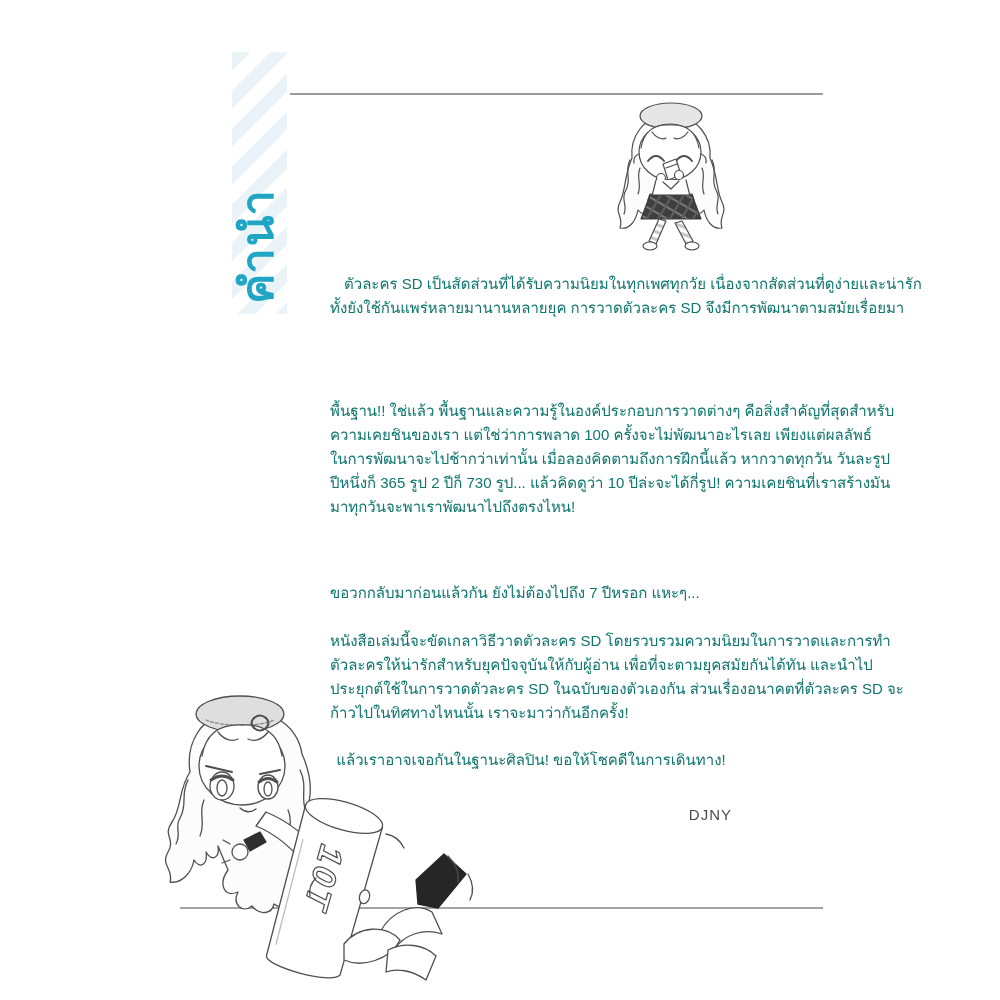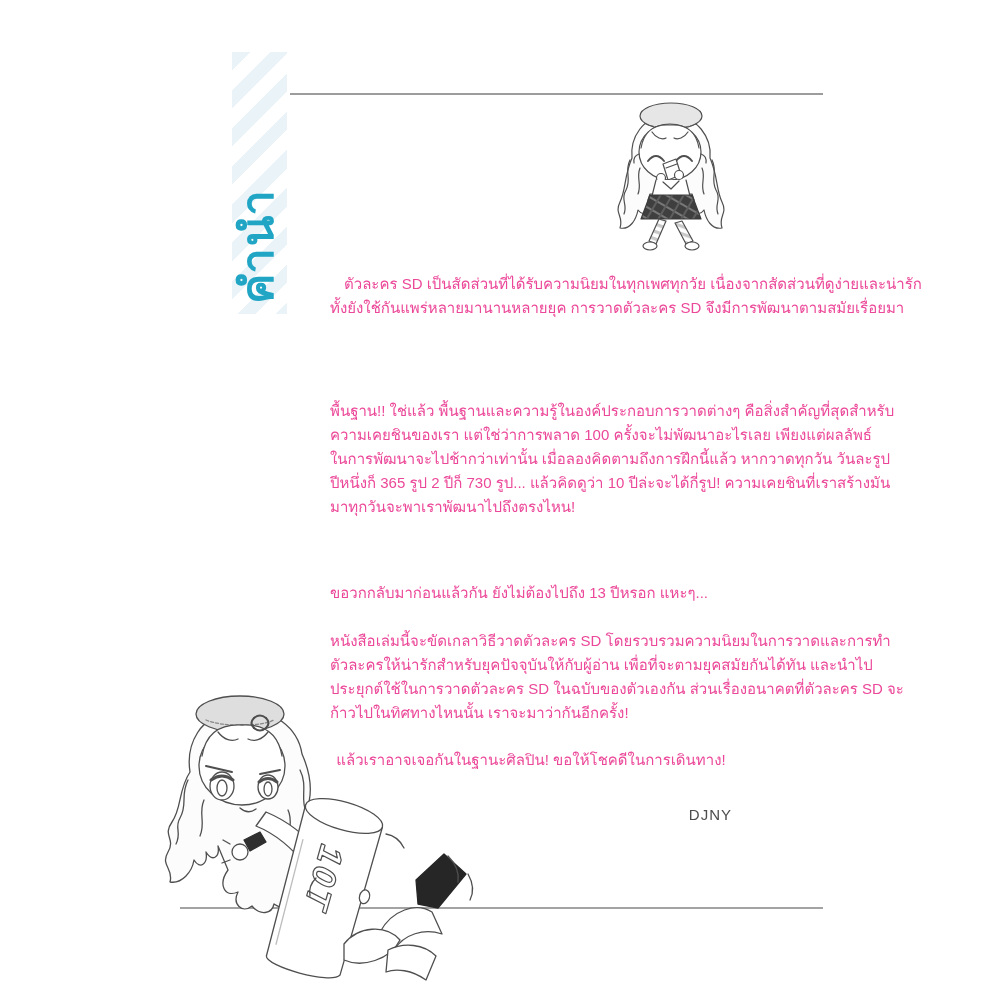--- a/index.html
+++ b/index.html
@@ -21,21 +21,21 @@
     transform:rotate(-90deg);white-space:nowrap;
     font-size:45px;font-weight:700;letter-spacing:2px;color:#21a5c4;
   }
   
   .rule{position:absolute;height:2px;background:#9c9c9c;}
   .rule-top{left:290px;top:93px;width:533px;}
   .rule-bottom{left:180px;top:907px;width:643px;background:#a3a3a3;}
   
   .bodytext{
     position:absolute;left:330px;width:402px;
-    font-size:15px;line-height:24px;color:#ec4899;
+    font-size:15px;line-height:24px;color:#0f766e;
   }
   .tline{white-space:nowrap;}
   .p1{top:272px;}
   .p1 .tline:first-child{text-indent:14px;}
   .p2{top:349px;}
   .p3{top:399px;}
   .p4{top:581px;}
   .p5{top:629px;}
   .closing{top:748px;text-align:center;padding-right:6px;}
   .signature{top:791px;text-align:right;padding-right:8px;color:#4c4c4c;letter-spacing:1px;margin-top:12px;}
@@ -105,21 +105,21 @@
       <div class="tline">ทั้งยังใช้กันแพร่หลายมานานหลายยุค การวาดตัวละคร SD จึงมีการพัฒนาตามสมัยเรื่อยมา</div>
     </div>
   <div class="bodytext p3">
       <div class="tline">พื้นฐาน!! ใช่แล้ว พื้นฐานและความรู้ในองค์ประกอบการวาดต่างๆ คือสิ่งสำคัญที่สุดสำหรับ</div>
       <div class="tline">ความเคยชินของเรา แต่ใช่ว่าการพลาด 100 ครั้งจะไม่พัฒนาอะไรเลย เพียงแต่ผลลัพธ์</div>
       <div class="tline">ในการพัฒนาจะไปช้ากว่าเท่านั้น เมื่อลองคิดตามถึงการฝึกนี้แล้ว หากวาดทุกวัน วันละรูป</div>
       <div class="tline">ปีหนึ่งก็ 365 รูป 2 ปีก็ 730 รูป... แล้วคิดดูว่า 10 ปีล่ะจะได้กี่รูป! ความเคยชินที่เราสร้างมัน</div>
       <div class="tline">มาทุกวันจะพาเราพัฒนาไปถึงตรงไหน!</div>
     </div>
   <div class="bodytext p4">
-      <div class="tline">ขอวกกลับมาก่อนแล้วกัน ยังไม่ต้องไปถึง 13 ปีหรอก แหะๆ...</div>
+      <div class="tline">ขอวกกลับมาก่อนแล้วกัน ยังไม่ต้องไปถึง 7 ปีหรอก แหะๆ...</div>
     </div>
   <div class="bodytext p5">
       <div class="tline">หนังสือเล่มนี้จะขัดเกลาวิธีวาดตัวละคร SD โดยรวบรวมความนิยมในการวาดและการทำ</div>
       <div class="tline">ตัวละครให้น่ารักสำหรับยุคปัจจุบันให้กับผู้อ่าน เพื่อที่จะตามยุคสมัยกันได้ทัน และนำไป</div>
       <div class="tline">ประยุกต์ใช้ในการวาดตัวละคร SD ในฉบับของตัวเองกัน ส่วนเรื่องอนาคตที่ตัวละคร SD จะ</div>
       <div class="tline">ก้าวไปในทิศทางไหนนั้น เราจะมาว่ากันอีกครั้ง!</div>
     </div>
   <div class="bodytext closing">แล้วเราอาจเจอกันในฐานะศิลปิน! ขอให้โชคดีในการเดินทาง!</div>
   <div class="bodytext signature">DJNY</div>
 

